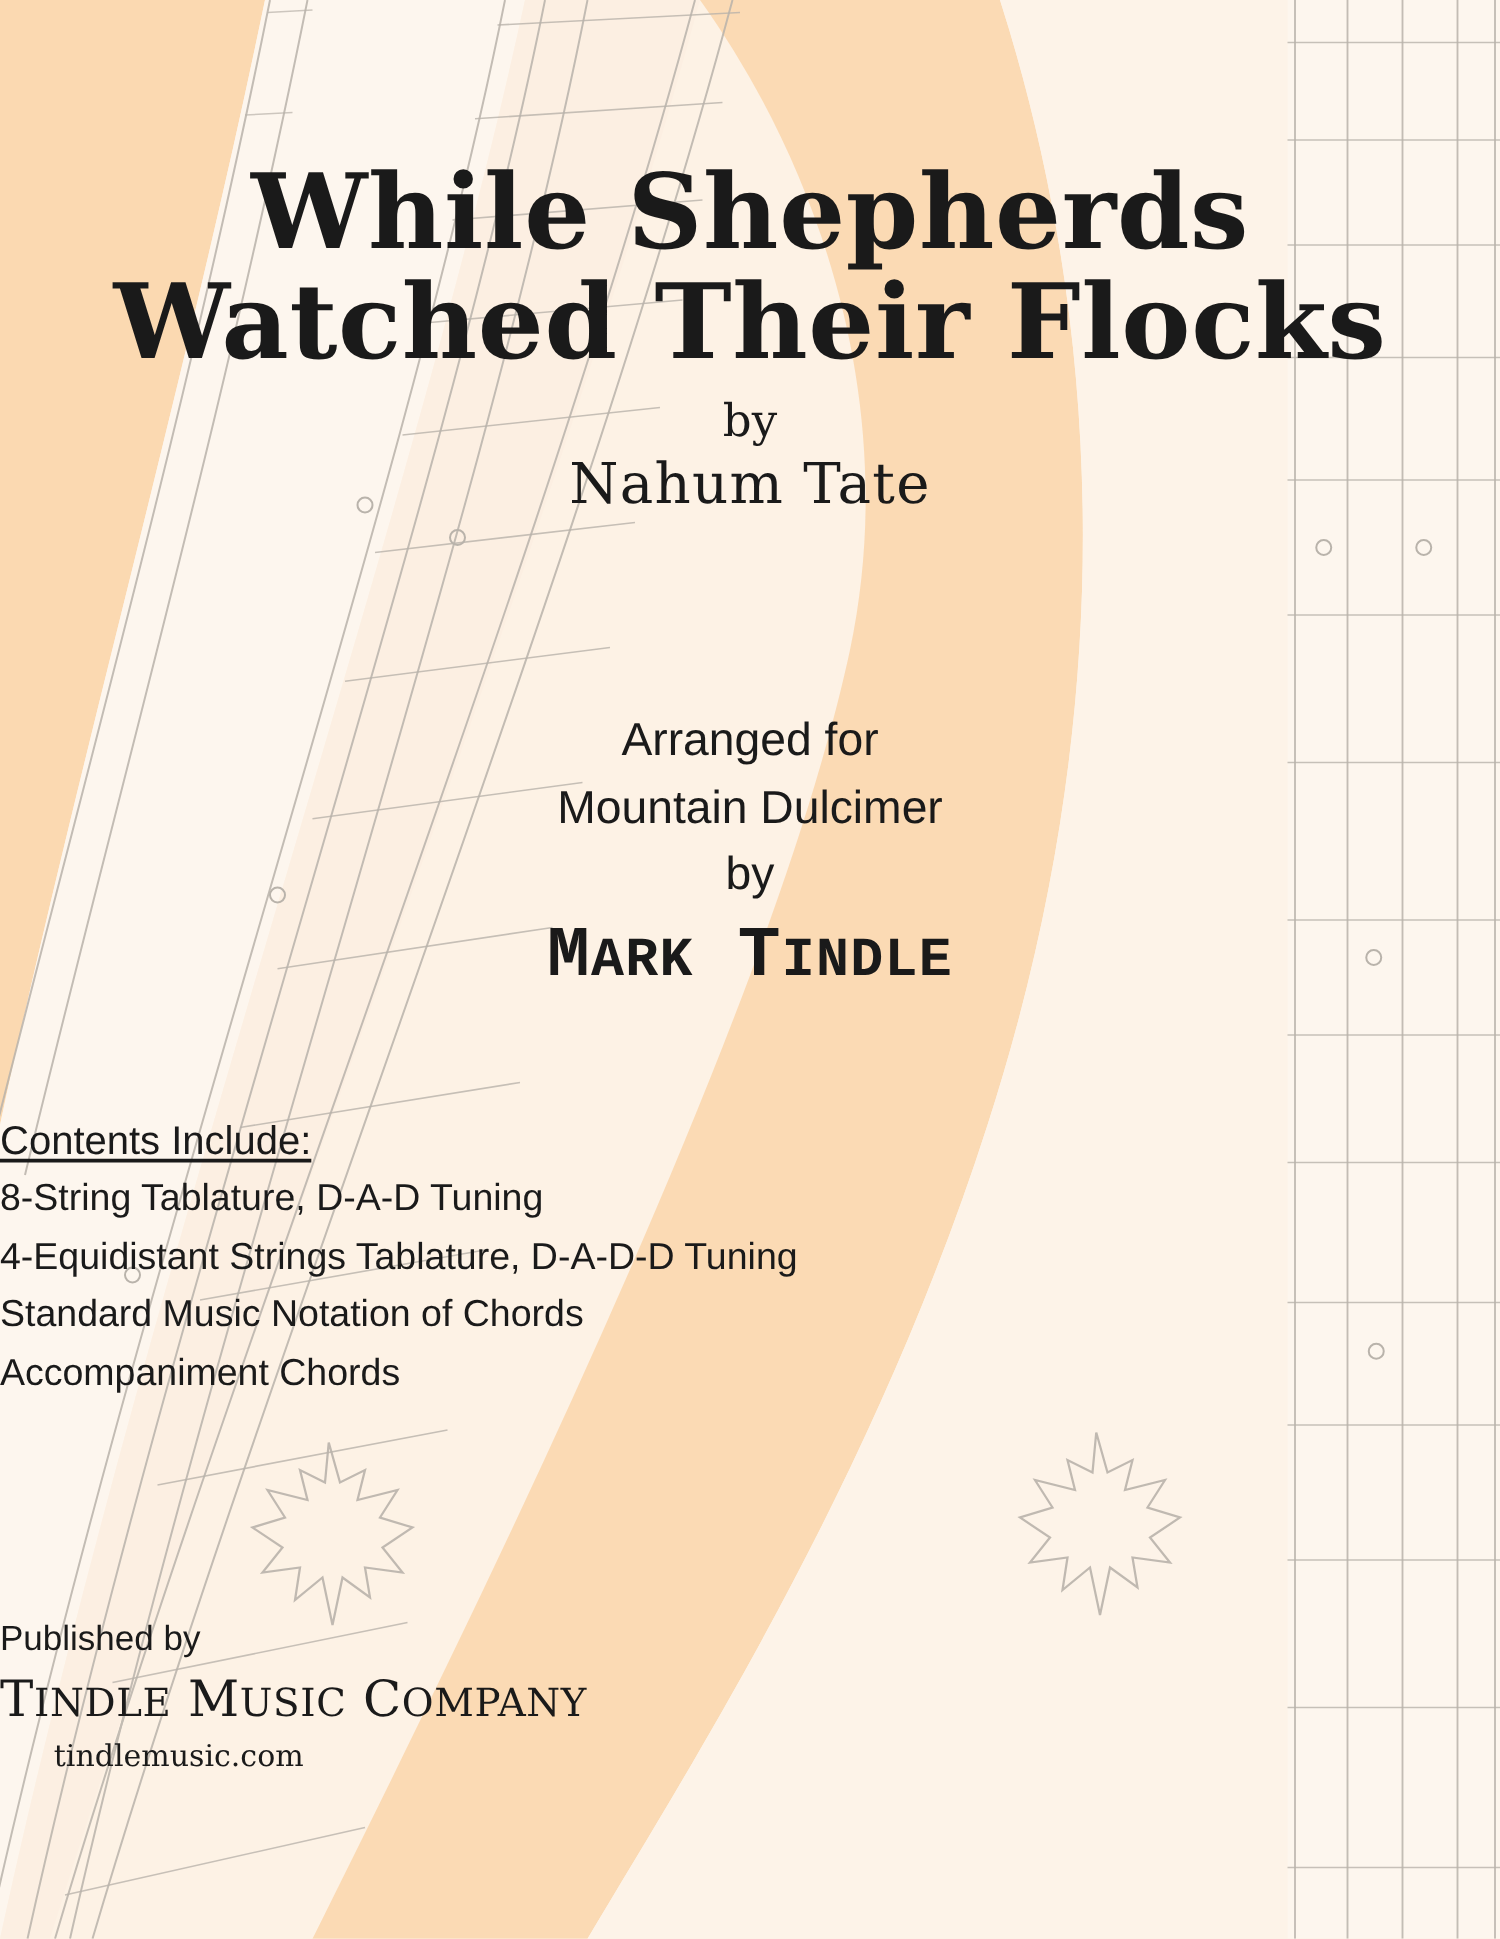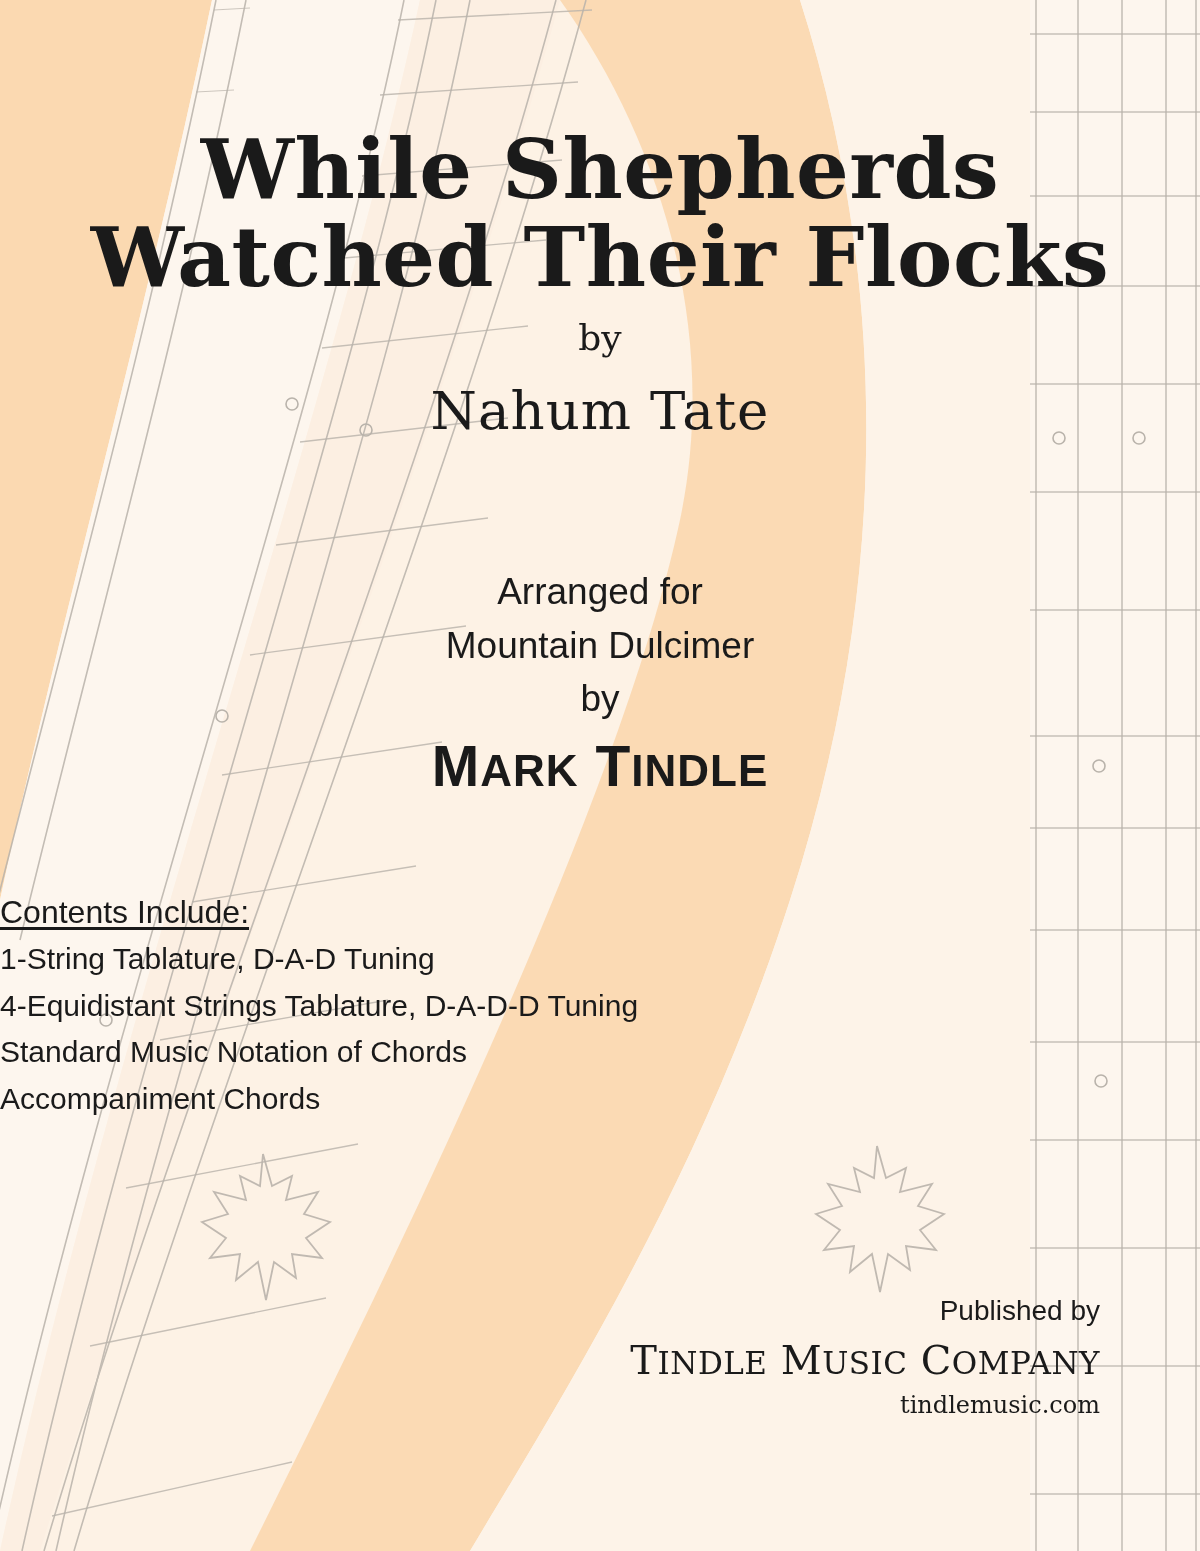--- a/index.html
+++ b/index.html
@@ -56,42 +56,42 @@
   }
   .by-small {
     font-family: "DejaVu Serif", serif;
     font-size: 36px;
     color: #1a1a1a;
     margin-top: 14px;
     line-height: 1.1;
   }
   .author {
     font-family: "DejaVu Serif", serif;
-    font-size: 53px;
-    color: #1a1a1a;
-    margin-top: 24px;
+    font-size: 45px;
+    color: #1a1a1a;
+    margin-top: 4px;
     letter-spacing: 1px;
     line-height: 1.1;
   }
 
   .arranged-block {
     position: absolute;
     top: 565px;
     left: 0;
     width: 1200px;
     text-align: center;
     color: #1a1a1a;
   }
   .arranged-line {
     font-family: "Liberation Sans", sans-serif;
     font-size: 37px;
     line-height: 1.45;
   }
   .arranger {
-    font-family: Liberation Sans, sans-serif;
+    font-family: Liberation Mono, monospace;
     font-weight: 700;
     font-size: 57px;
     letter-spacing: 1px;
     margin-top: 8px;
     line-height: 1.15;
   }
   .smallcaps-rest {
     font-size: 44px;
   }
 
@@ -113,21 +113,21 @@
     font-family: "Liberation Sans", sans-serif;
     font-size: 30px;
     line-height: 1.55;
   }
 
   .publisher-block {
     position: absolute;
     top: 1293px;
     left: 0;
     width: 1100px;
-    text-align: right;
+    text-align: left;
     color: #1a1a1a;
   }
   .published-by {
     font-family: "Liberation Sans", sans-serif;
     font-size: 28px;
     line-height: 1.3;
   }
   .publisher-name {
     font-family: "DejaVu Serif", serif;
     font-size: 40px;
@@ -267,21 +267,21 @@
 
     <div class="arranged-block">
       <div class="arranged-line">Arranged for</div>
       <div class="arranged-line">Mountain Dulcimer</div>
       <div class="arranged-line">by</div>
       <div class="arranger"><span>M</span><span class="smallcaps-rest">ARK</span>&nbsp;<span>T</span><span class="smallcaps-rest">INDLE</span></div>
     </div>
 
     <div class="contents-block">
       <div class="contents-heading">Contents Include:</div>
-      <div class="contents-item">1-String Tablature, D-A-D Tuning</div>
+      <div class="contents-item">8-String Tablature, D-A-D Tuning</div>
       <div class="contents-item">4-Equidistant Strings Tablature, D-A-D-D Tuning</div>
       <div class="contents-item">Standard Music Notation of Chords</div>
       <div class="contents-item">Accompaniment Chords</div>
     </div>
 
     <div class="publisher-block">
       <div class="published-by">Published by</div>
       <div class="publisher-name"><span>T</span><span class="sc">INDLE</span>&nbsp;<span>M</span><span class="sc">USIC</span>&nbsp;<span>C</span><span class="sc">OMPANY</span></div>
       <div class="publisher-site">tindlemusic.com</div>
     </div>

